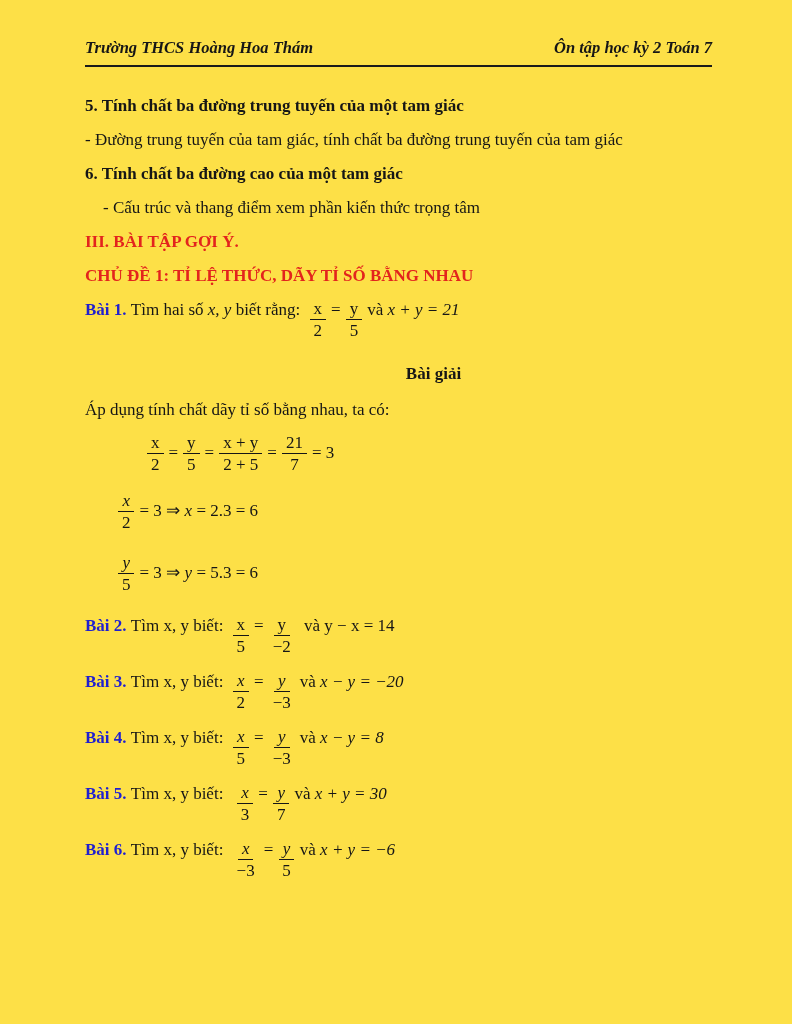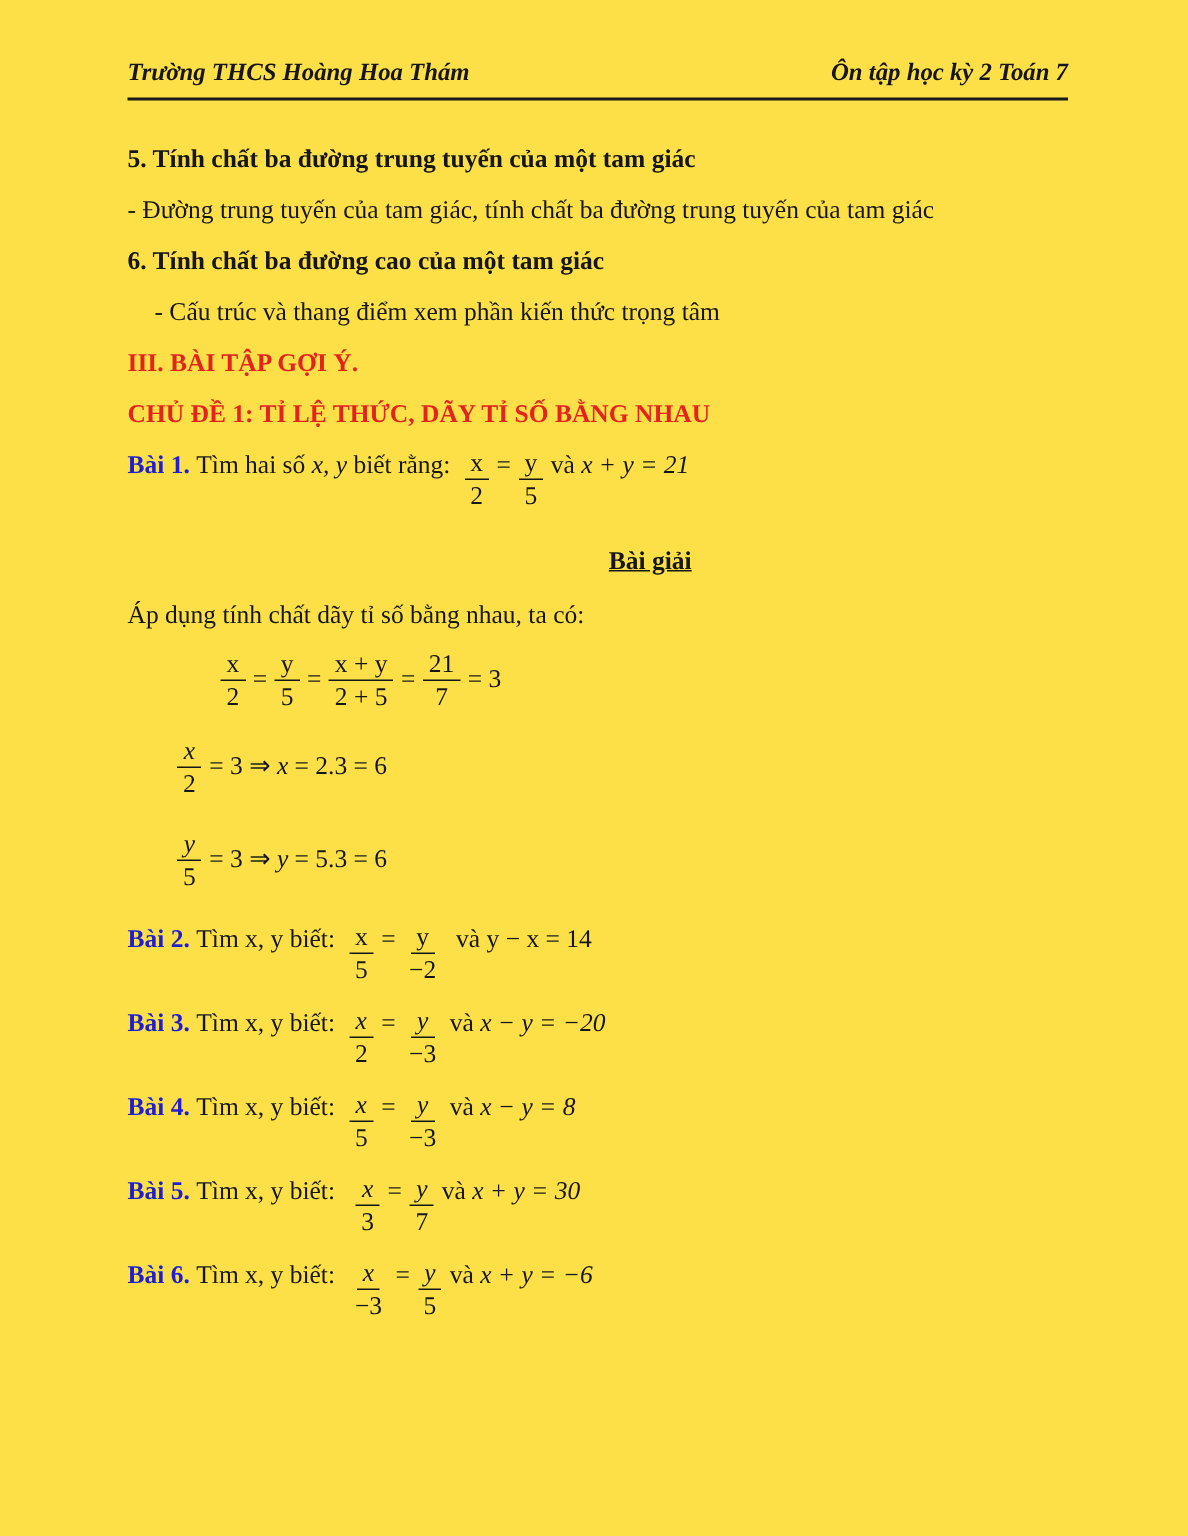--- a/index.html
+++ b/index.html
@@ -32,21 +32,20 @@
   .content{margin-top:28px;}
   .blk{margin:0 0 11px;line-height:1.35;}
   .heading-black{font-weight:bold;}
   .heading-red{font-weight:bold;color:var(--red);}
   .body-indent{padding-left:18px;}
   .center-bold{
     text-align:center;
     font-weight:bold;
     margin:16px 0 13px;
     padding-left:70px; 
-    text-decoration:underline;
   }
   .exercise{
     display:flex;
     align-items:flex-start;
     margin:8px 0 0;
     min-height:48px;
   }
   .equation-a{
     display:flex;align-items:center;
     margin:4px 0 12px 57px;

